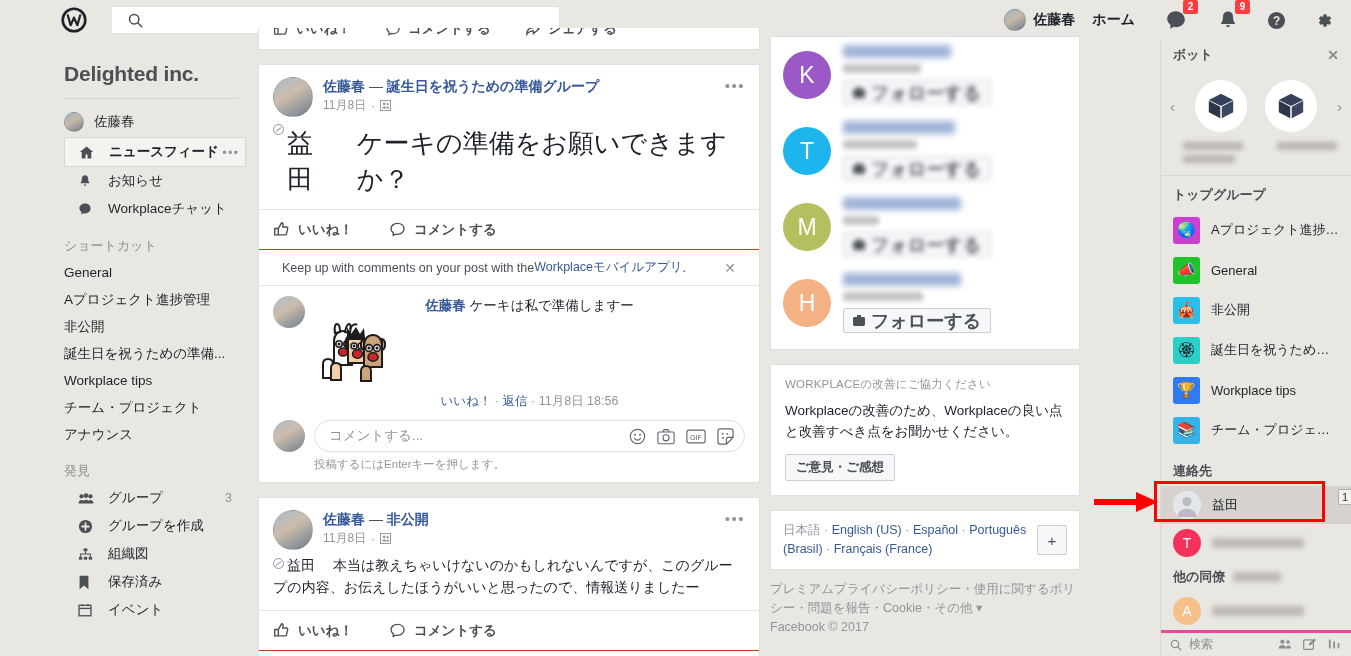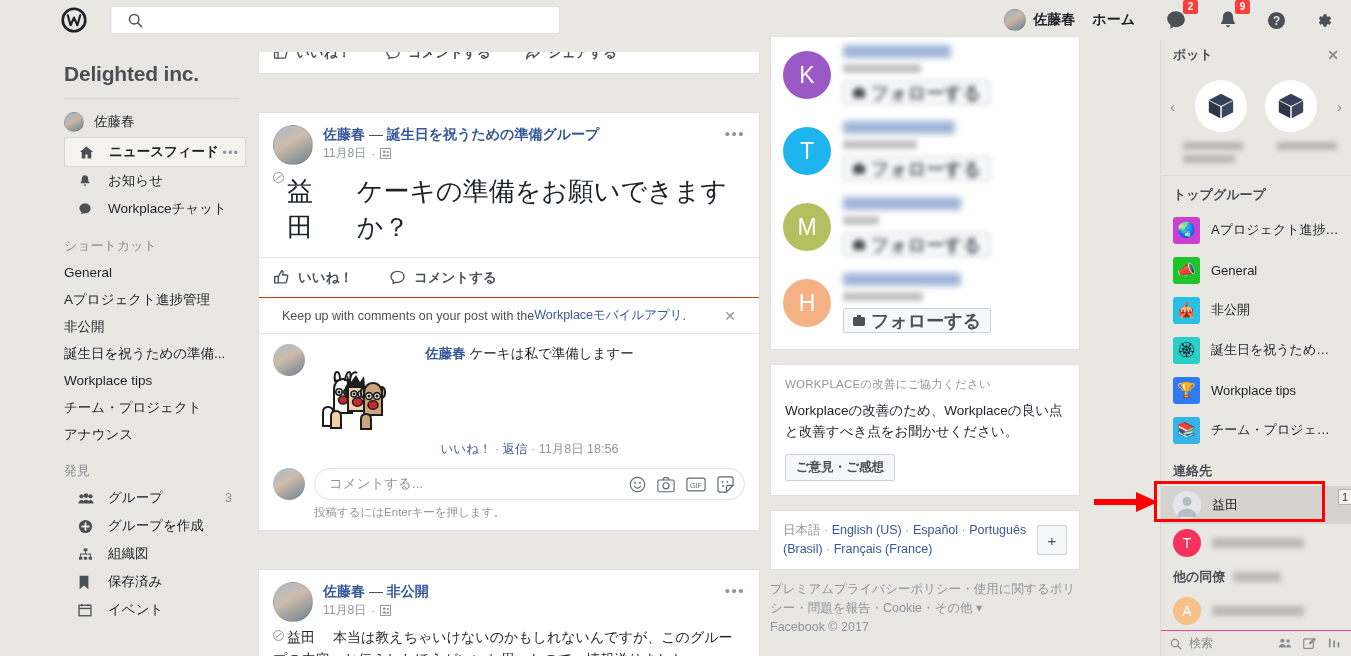--- a/index.html
+++ b/index.html
@@ -80,21 +80,21 @@
   .nav-item .lbl { margin-left: 8px; font-size: 13.5px; color: #1d2129; }
   .nav-item.active .lbl { font-weight: bold; }
   .nav-item .dots { margin-left: auto; color: #9197a3; font-size: 13px; letter-spacing: 1px; padding-right: 6px;}
   .nav-item .cnt { margin-left: auto; color: #8d949e; font-size: 12.5px; padding-right: 14px; }
   .sec-head { margin-top: 14px; margin-bottom: 4px; font-size: 13px; color: #8a8d91; }
   .plain-link { height: 27px; display: flex; align-items: center; font-size: 13.5px; color: #1d2129; cursor: pointer; }
 
   
   .feed { position: absolute; top: 28px; left: 258px; width: 502px; height: 628px; }
   .card { background: #fff; border: 1px solid #dddfe2; border-top: 0; }
-  .card.first { border-top: 1px solid #dddfe2; margin-top: 24px; }
+  .card.first { border-top: 1px solid #dddfe2; }
   .card.cut { height: 22px; overflow: hidden; border-top: 0; position: relative; }
   .cut-actions { display:flex; align-items:center; padding: 0 14px; height: 38px; margin-top: -18px; color:#4b4f56; }
   .cut-actions .act { display:flex; align-items:center; margin-right: 34px; font-size: 13.5px; font-weight: bold;}
   .cut-actions .act .g { margin-right: 7px; display:flex; }
 
   .post-head { display: flex; padding: 12px 14px 0 14px; }
   .post-av {
     width: 40px; height: 40px; border-radius: 50%; flex: 0 0 40px;
     background: linear-gradient(150deg,#a8bdcd 0%,#cdbcab 42%,#6d7f90 100%);
     border: 1px solid rgba(0,0,0,.06);
@@ -225,21 +225,21 @@
   .grp-name { margin-left: 11px; font-size: 13px; color: #1d2129; white-space: nowrap; overflow: hidden; text-overflow: ellipsis; }
   .ct-row { display: flex; align-items: center; height: 38px; padding: 0 12px; cursor: pointer; }
   .ct-row.sel { background: #d6d3ce; }
   .ct-av { width: 28px; height: 28px; flex: 0 0 28px; border-radius: 50%; display:flex; align-items:center; justify-content:center;
            color:#fff; font-size: 14px; }
   .ct-name { margin-left: 11px; font-size: 13px; color: #1d2129; }
   .ct-blur { height: 10px; width: 92px; margin-left: 11px; background: #bdbab4; filter: blur(2.6px); border-radius: 2px; }
 
   .rb-bottom {
     position: absolute; bottom: 0; left: 0; width: 190px; height: 26px;
-    background: #e9e7e2; border-top: 1px solid #ec4899;
+    background: #e9e7e2; border-top: 3px solid #ec4899;
     display: flex; align-items: center; padding: 0 9px; color: #8a8d91; font-size: 12px;
   }
   .rb-bottom .s { margin-left: 7px; }
   .rb-bottom .grp { margin-left: auto; display: flex; gap: 11px; }
 
   
   .anno-box {
     position: absolute; border: 3px solid #ff0000; pointer-events: none; z-index: 40;
   }
   .anno-arrow { position: absolute; z-index: 41; }

